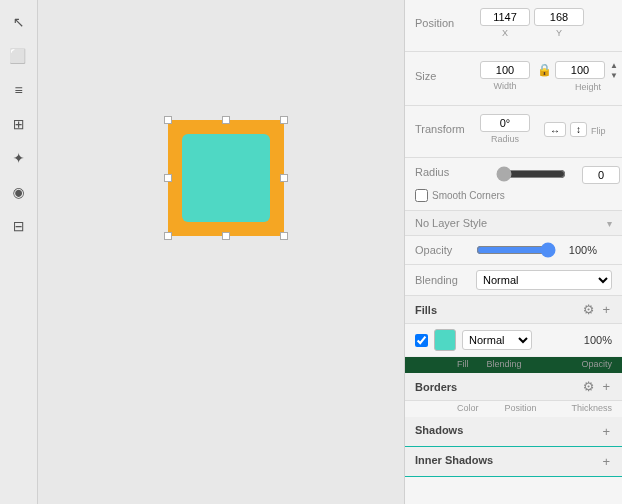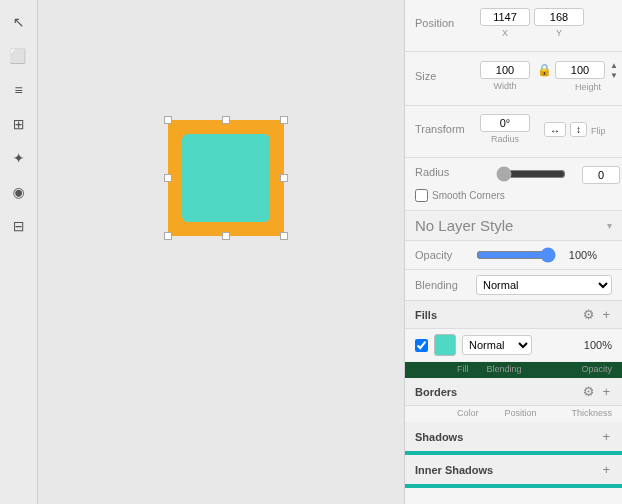--- a/index.html
+++ b/index.html
@@ -140,21 +140,21 @@
     .layer-style-row {
       display: flex;
       align-items: center;
       justify-content: space-between;
       padding: 6px 10px;
       border-bottom: 1px solid #ddd;
       background: #f0f0f0;
     }
     .layer-style-label {
       color: #888;
-      font-size: 15px;
+      font-size: 11px;
     }
     .layer-style-chevron {
       color: #aaa;
       font-size: 10px;
     }
 
     
     .opacity-row {
       display: flex;
       align-items: center;
@@ -267,24 +267,23 @@
       padding: 2px 10px 4px;
       background: #f5f5f5;
     }
     .clb-color { margin-left: 42px; font-size: 9px; color: #999; }
     .clb-pos { margin-left: 20px; font-size: 9px; color: #999; }
     .clb-thick { margin-left: auto; font-size: 9px; color: #999; }
 
     
     .section-header-only {
       display: flex;
-      align-items: center;
       justify-content: space-between;
       padding: 7px 10px;
-      border-bottom: 4px solid #14b8a6;
+      border-bottom: 1px solid #14b8a6;
       background: #efefef;
     }
 
     
     .shape-wrapper {
       position: absolute;
       left: 130px;
       top: 120px;
     }
     .outer-rect {

